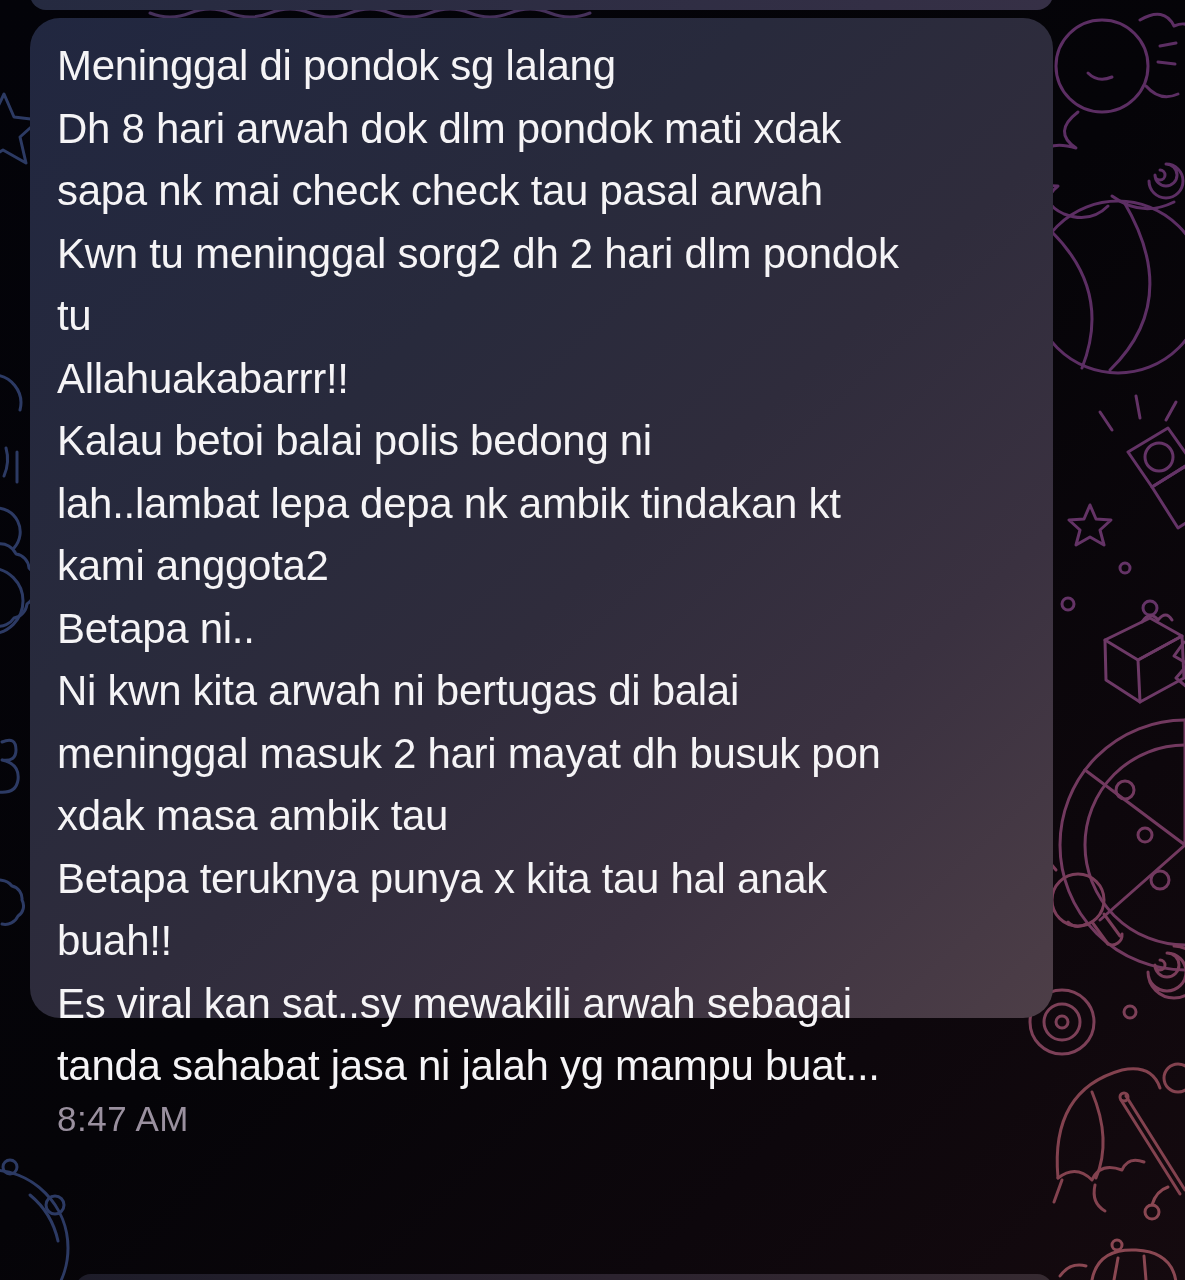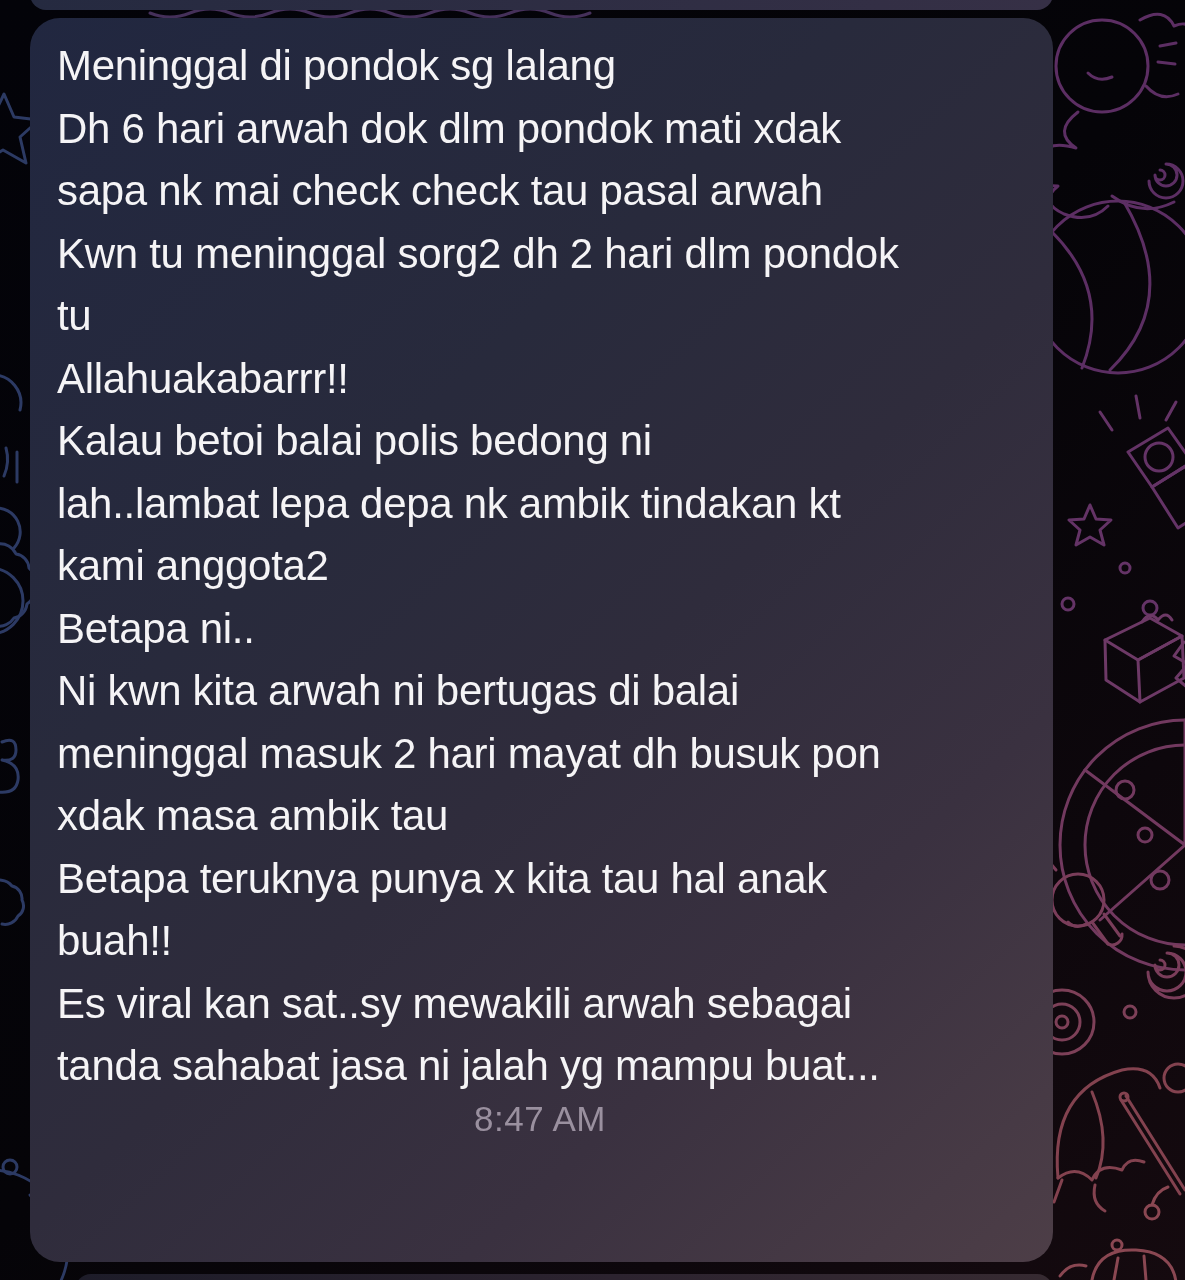--- a/index.html
+++ b/index.html
@@ -36,37 +36,37 @@
     width: 978px;
     height: 30px;
     border-radius: 16px 16px 0 0;
     background: linear-gradient(90deg, #1d1c29, #2c232f 55%, #362a31);
   }
   .bubble {
     position: absolute;
     left: 30px;
     top: 18px;
     width: 1023px;
-    height: 1244px;
+    height: 1000px;
     box-sizing: border-box;
     border-radius: 30px;
     padding: 17px 30px 0 27px;
     background: linear-gradient(137deg, #212740 0%, #282a3c 35%, #2f2c3c 55%, #3a3140 75%, #473a45 92%, #4d3e47 100%);
   }
   .msg-lines { }
   .msg-line {
     font-size: 42px;
     line-height: 62.5px;
     letter-spacing: -0.3px;
     color: #f5f4f6;
     white-space: pre;
   }
   .timestamp {
     margin-top: 2px;
-    text-align: center;
+    text-align: left;
     font-size: 35px;
     line-height: 38px;
     letter-spacing: 0.5px;
     color: #9a909f;
   }
   svg .ln { fill: none; stroke-width: 3; stroke-linecap: round; stroke-linejoin: round; }
 </style>
 </head>
 <body>
 
@@ -206,21 +206,21 @@
     </g>
   </svg>
 
   <div class="bubble-prev"></div>
 
   <div class="bubble-next"></div>
 
   <div class="bubble">
     <div class="msg-lines">
         <div class="msg-line">Meninggal di pondok sg lalang</div>
-        <div class="msg-line">Dh 6 hari arwah dok dlm pondok mati xdak</div>
+        <div class="msg-line">Dh 8 hari arwah dok dlm pondok mati xdak</div>
         <div class="msg-line">sapa nk mai check check tau pasal arwah</div>
         <div class="msg-line">Kwn tu meninggal sorg2 dh 2 hari dlm pondok</div>
         <div class="msg-line">tu</div>
         <div class="msg-line">Allahuakabarrr!!</div>
         <div class="msg-line">Kalau betoi balai polis bedong ni</div>
         <div class="msg-line">lah..lambat lepa depa nk ambik tindakan kt</div>
         <div class="msg-line">kami anggota2</div>
         <div class="msg-line">Betapa ni..</div>
         <div class="msg-line">Ni kwn kita arwah ni bertugas di balai</div>
         <div class="msg-line">meninggal masuk 2 hari mayat dh busuk pon</div>

